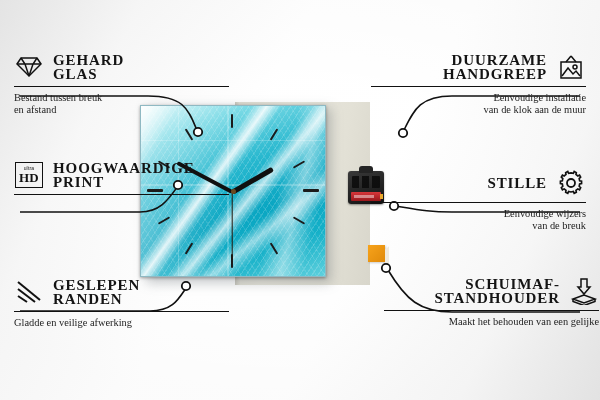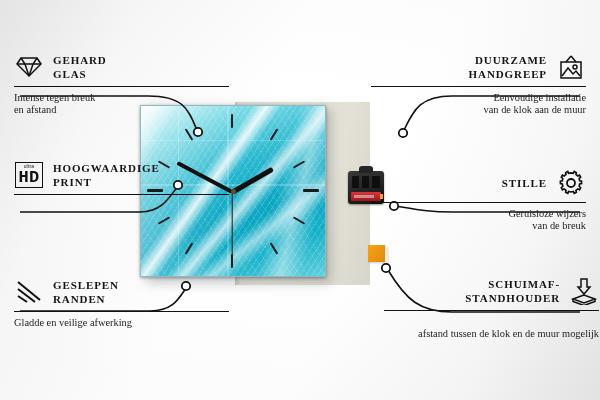--- a/index.html
+++ b/index.html
@@ -77,30 +77,30 @@
   .foam:after{content:"";position:absolute;right:-4px;top:3px;width:4px;height:17px;
     background:#efeade;transform:skewY(-40deg);}
 
   
   .callout{position:absolute;width:215px;}
   .callout.left{text-align:left;}
   .callout.right{text-align:right;}
   .chead{display:flex;align-items:center;gap:9px;}
   .callout.right .chead{flex-direction:row-reverse;}
   .ctitle{font-family:"Liberation Serif",serif;font-weight:bold;
-    font-size:11px;letter-spacing:.9px;color:#141414;line-height:14.5px;text-transform:uppercase;}
+    font-size:15px;letter-spacing:.9px;color:#141414;line-height:14.5px;text-transform:uppercase;}
   .cicon{flex:0 0 auto;width:30px;height:30px;display:flex;align-items:center;justify-content:center;color:#111;}
   .cicon svg{display:block;}
   .rule{height:0;border-top:1.6px solid #111;margin:4px 0 5px 0;}
   .cdesc{font-family:"Liberation Serif",serif;font-size:10.4px;line-height:12.4px;color:#1c1c1c;}
 
   .hdbox{width:26px;height:24px;border:1.7px solid #111;display:flex;flex-direction:column;
     align-items:center;justify-content:center;line-height:1;}
   .hdbox u{font-size:5px;text-decoration:none;letter-spacing:.2px;font-family:"Liberation Sans",sans-serif;}
-  .hdbox b{font-size:17px;font-family:Liberation Mono, monospace;letter-spacing:.3px;}
+  .hdbox b{font-size:13px;font-family:Liberation Serif, serif;letter-spacing:.3px;}
 
   
   .leads{position:absolute;inset:0;pointer-events:none;}
 </style>
 </head>
 <body>
 
 <div id="stage">
 
   <div class="photo">
@@ -175,21 +175,21 @@
           <path d="M2 9 H26 M6 3 L10 9 L14 21 M22 3 L18 9 L14 21 M10 9 H18"></path>
         </svg>
       </span>
       <span class="ctitle">
         <span>GEHARD</span><br>
         <span>GLAS</span>
       </span>
     </div>
     <div class="rule"></div>
     <div class="cdesc">
-      <span>Intense tegen breuk</span><br>
+      <span>Bestand tussen breuk</span><br>
       <span>en afstand</span>
     </div>
   </div>
 
   <div class="callout left" style="left:14px;top:160px;">
     <div class="chead">
       <span class="cicon">
         <span class="hdbox">
           <u>ultra</u>
           <b>HD</b>
@@ -252,39 +252,38 @@
           <path d="M14 3 l2.6 .5 .9 -2.0 2.3 1.2 -.4 2.1 2.0 1.6 1.9 -1.0 1.2 2.3 -1.6 1.5 .5 2.5 2.1 .4 0 2.6 -2.1 .4 -.5 2.5 1.6 1.5 -1.2 2.3 -1.9 -1.0 -2.0 1.6 .4 2.1 -2.3 1.2 -.9 -2.0 -2.6 .5 -2.6 -.5 -.9 2.0 -2.3 -1.2 .4 -2.1 -2.0 -1.6 -1.9 1.0 -1.2 -2.3 1.6 -1.5 -.5 -2.5 -2.1 -.4 0 -2.6 2.1 -.4 .5 -2.5 -1.6 -1.5 1.2 -2.3 1.9 1.0 2.0 -1.6 -.4 -2.1 2.3 -1.2 .9 2.0 Z" transform="scale(.92) translate(1.2,1.2)"></path>
           <circle cx="14" cy="14" r="4"></circle>
         </svg>
       </span>
       <span class="ctitle">
         <span>STILLE</span><br>
       </span>
     </div>
     <div class="rule"></div>
     <div class="cdesc">
-      <span>Geruisloze wijzers</span><br>
+      <span>Eenvoudige wijzers</span><br>
       <span>van de breuk</span>
     </div>
   </div>
 
   <div class="callout right" style="left:384px;top:276px;">
     <div class="chead">
       <span class="cicon">
         <svg width="28" height="28" viewBox="0 0 28 28" fill="none" stroke="#111" stroke-width="1.5">
           <path d="M11 2 h6 v8 h3 l-6 7 -6 -7 h3 Z"></path>
           <path d="M14 18 L3 22 L14 26 L25 22 Z"></path>
           <path d="M3 22 v2.5 L14 28.5 L25 24.5 V22"></path>
         </svg>
       </span>
       <span class="ctitle">
         <span>SCHUIMAF-</span><br>
         <span>STANDHOUDER</span>
       </span>
     </div>
     <div class="rule"></div>
     <div class="cdesc">
-      <br>
-      <span>afstand tussen de klok en de muur mogelijk</span>
+      <span>Maakt het behouden van een gelijke</span><br>
     </div>
   </div>
 
 </div>
 
 </body></html>

